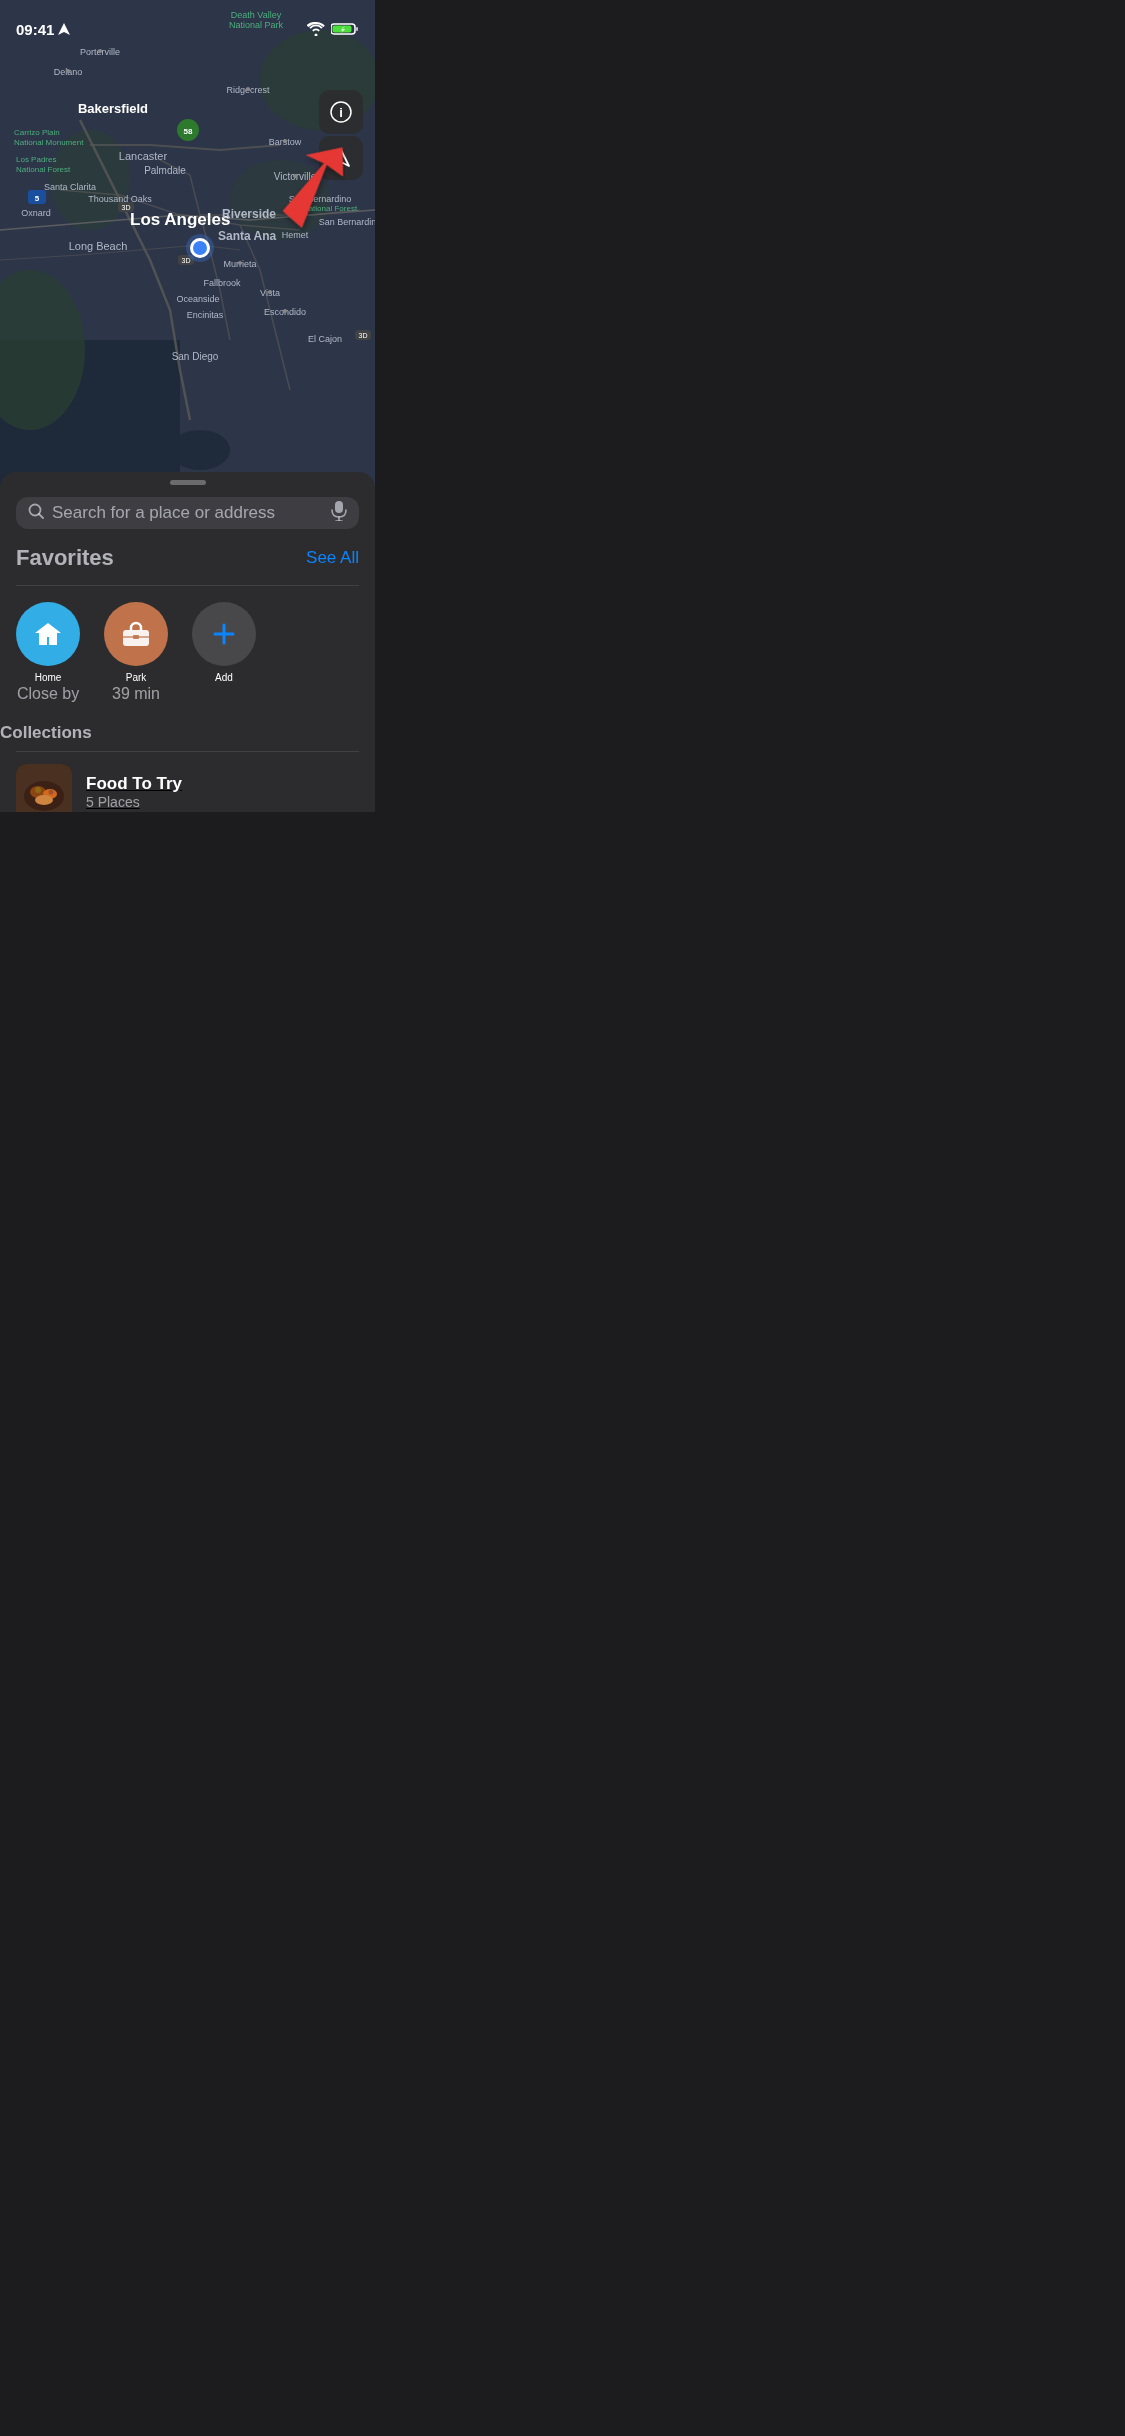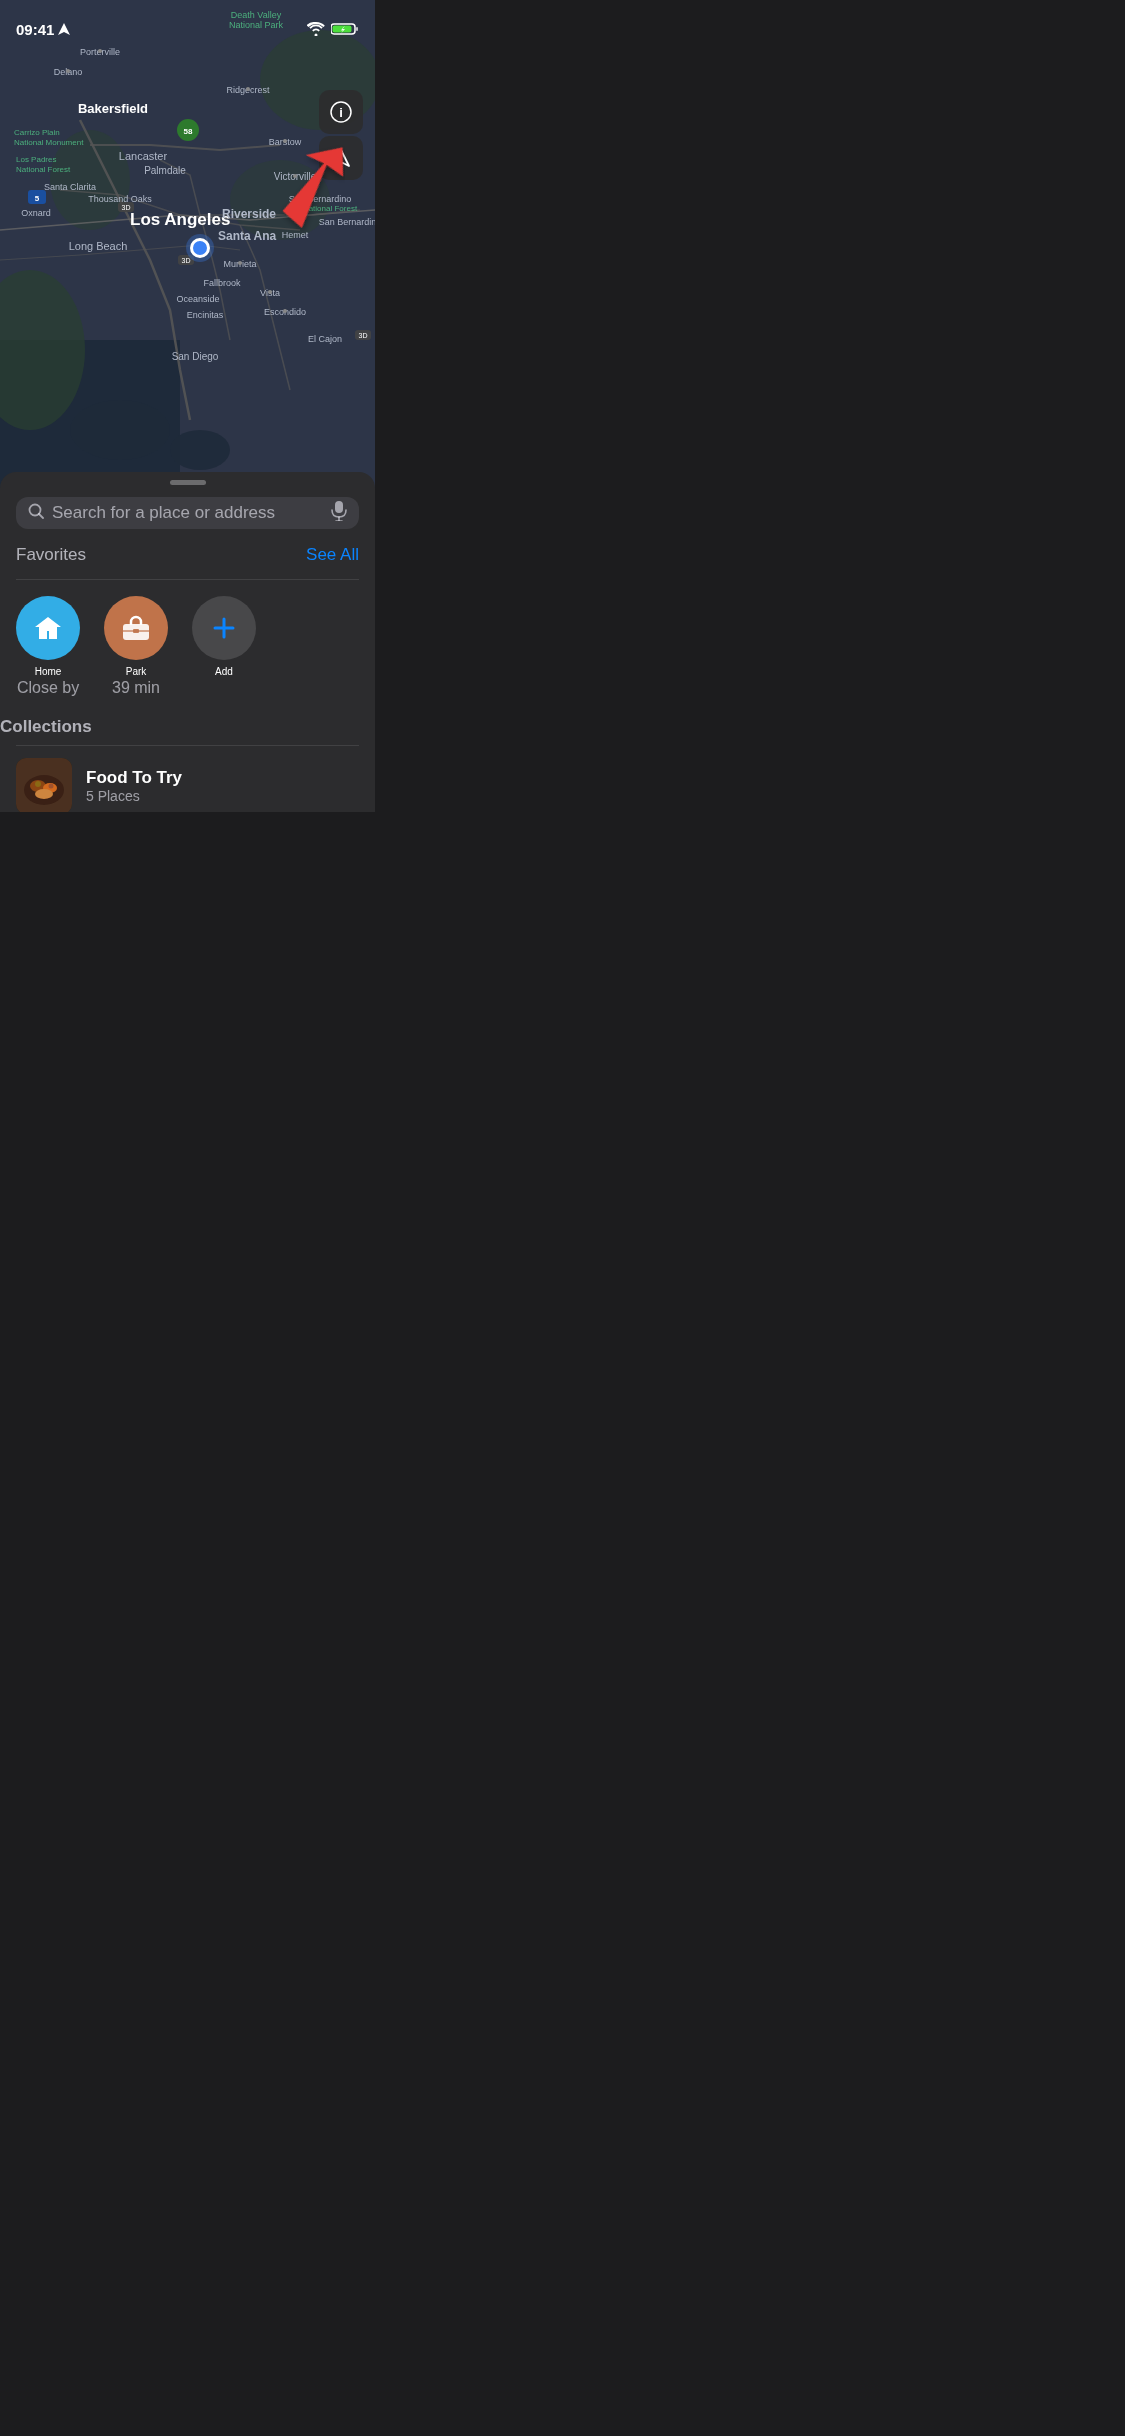--- a/index.html
+++ b/index.html
@@ -154,22 +154,22 @@
     }
 
     .section-header {
       display: flex;
       align-items: center;
       justify-content: space-between;
       margin-bottom: 14px;
     }
 
     .section-title {
-      font-size: 17px;
-      font-weight: 400;
+      font-size: 22px;
+      font-weight: 700;
       color: rgba(235,235,245,0.7);
     }
 
     .see-all {
       font-size: 17px;
       color: #0a84ff;
       cursor: pointer;
     }
 
     .divider {
@@ -254,20 +254,21 @@
       width: 56px;
       height: 56px;
       border-radius: 10px;
       background: #3a2a1a;
       overflow: hidden;
       flex-shrink: 0;
     }
 
     .collection-info {
       flex: 1;
+      text-decoration: underline;
     }
 
     .collection-name {
       font-size: 17px;
       font-weight: 600;
       color: #ffffff;
     }
 
     .collection-count {
       font-size: 14px;

